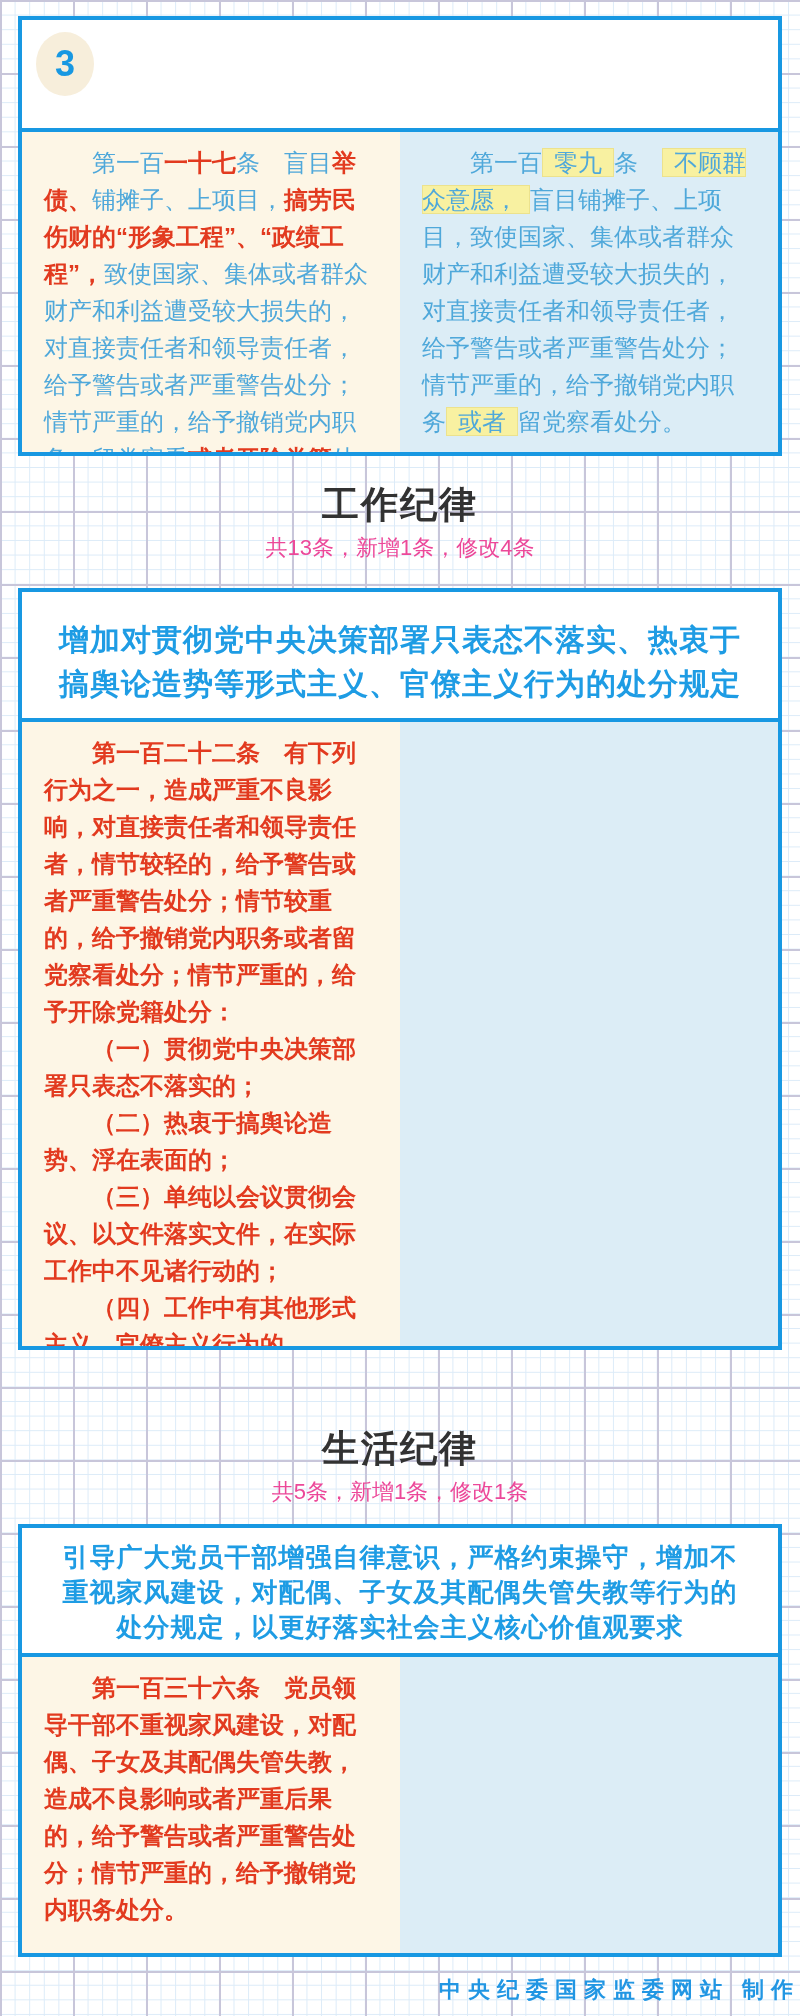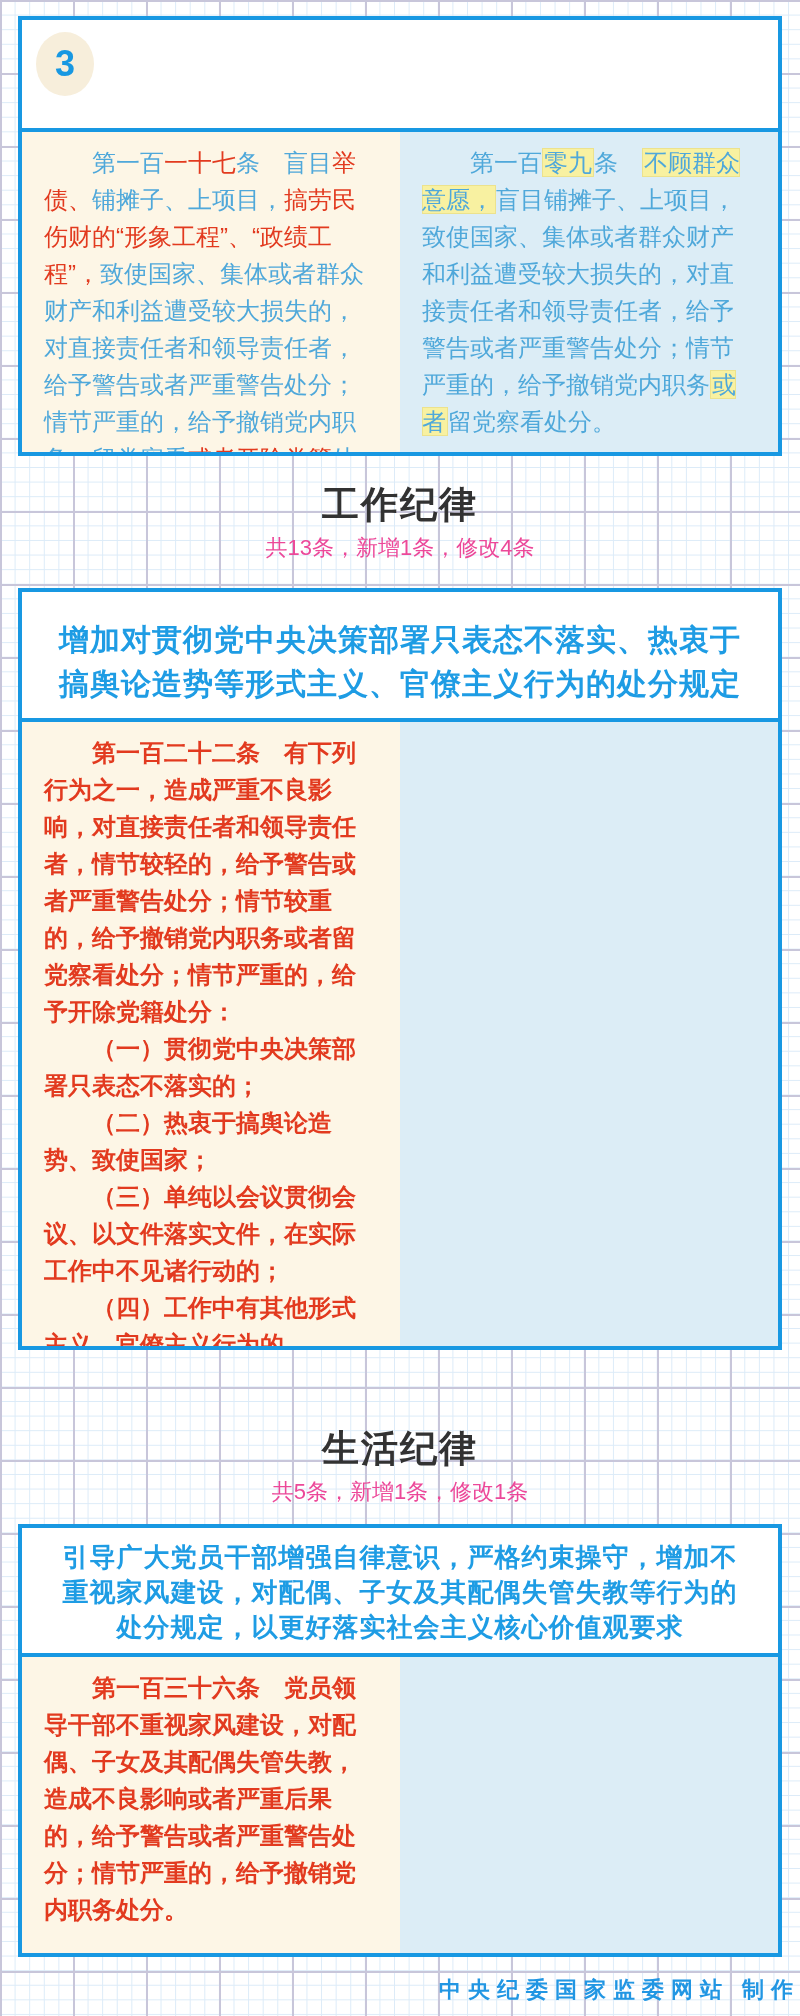--- a/index.html
+++ b/index.html
@@ -36,22 +36,22 @@
   .card-body{display:flex;border-top:4px solid #1898e2;}
   .body1{height:320px;}
   .body2{height:624px;}
   .body3{height:296px;}
   .col{width:50%;box-sizing:border-box;padding:12px 22px 20px;
        font-size:24px;line-height:37px;overflow:hidden;}
   .col-left{background:#fdf6e6;color:#4fa8da;}
   .col-right{background:#dcedf6;color:#4fa8da;}
   .col p{margin:0;text-indent:2em;}
   .red-col{color:#e23a1f;font-weight:bold;}
-  .seg-red{color:#e23a1f;font-weight:normal;}
-  .seg-hl{background:#f8f1a1;box-shadow:inset 0 0 0 1px #ece28d;padding:1px 2px;}
+  .seg-red{color:#e23a1f;font-weight:bold;}
+  .seg-hl{background:#f8f1a1;box-shadow:inset 0 0 0 1px #ece28d;padding:1px 12px;}
   .section{ text-align:center;}
   .sec-work{margin-top:26px;}
   .sec-life{margin-top:76px;}
   .section-title{
     font-size:37px;font-weight:bold;color:#323232;line-height:46px;
     letter-spacing:2px;
   }
   .section-sub{font-size:22px;color:#ec4899;line-height:32px;margin-top:4px;}
   #card2{margin-top:24px;}
   #card3{margin-top:16px;}
@@ -83,21 +83,21 @@
 </div>
 
 <div class="card" id="card2">
   <div class="card-head head2">
     <div class="card-title">增加对贯彻党中央决策部署只表态不落实、热衷于搞舆论造势等形式主义、官僚主义行为的处分规定</div>
   </div>
   <div class="card-body body2">
     <div class="col col-left red-col">
         <p>第一百二十二条　有下列行为之一，造成严重不良影响，对直接责任者和领导责任者，情节较轻的，给予警告或者严重警告处分；情节较重的，给予撤销党内职务或者留党察看处分；情节严重的，给予开除党籍处分：</p>
         <p>（一）贯彻党中央决策部署只表态不落实的；</p>
-        <p>（二）热衷于搞舆论造势、致使国家；</p>
+        <p>（二）热衷于搞舆论造势、浮在表面的；</p>
         <p>（三）单纯以会议贯彻会议、以文件落实文件，在实际工作中不见诸行动的；</p>
         <p>（四）工作中有其他形式主义、官僚主义行为的。</p>
       </div>
     <div class="col col-right"></div>
   </div>
 </div>
 
 <div class="section sec-life">
   <div class="section-title">生活纪律</div>
   <div class="section-sub">共5条，新增1条，修改1条</div>

